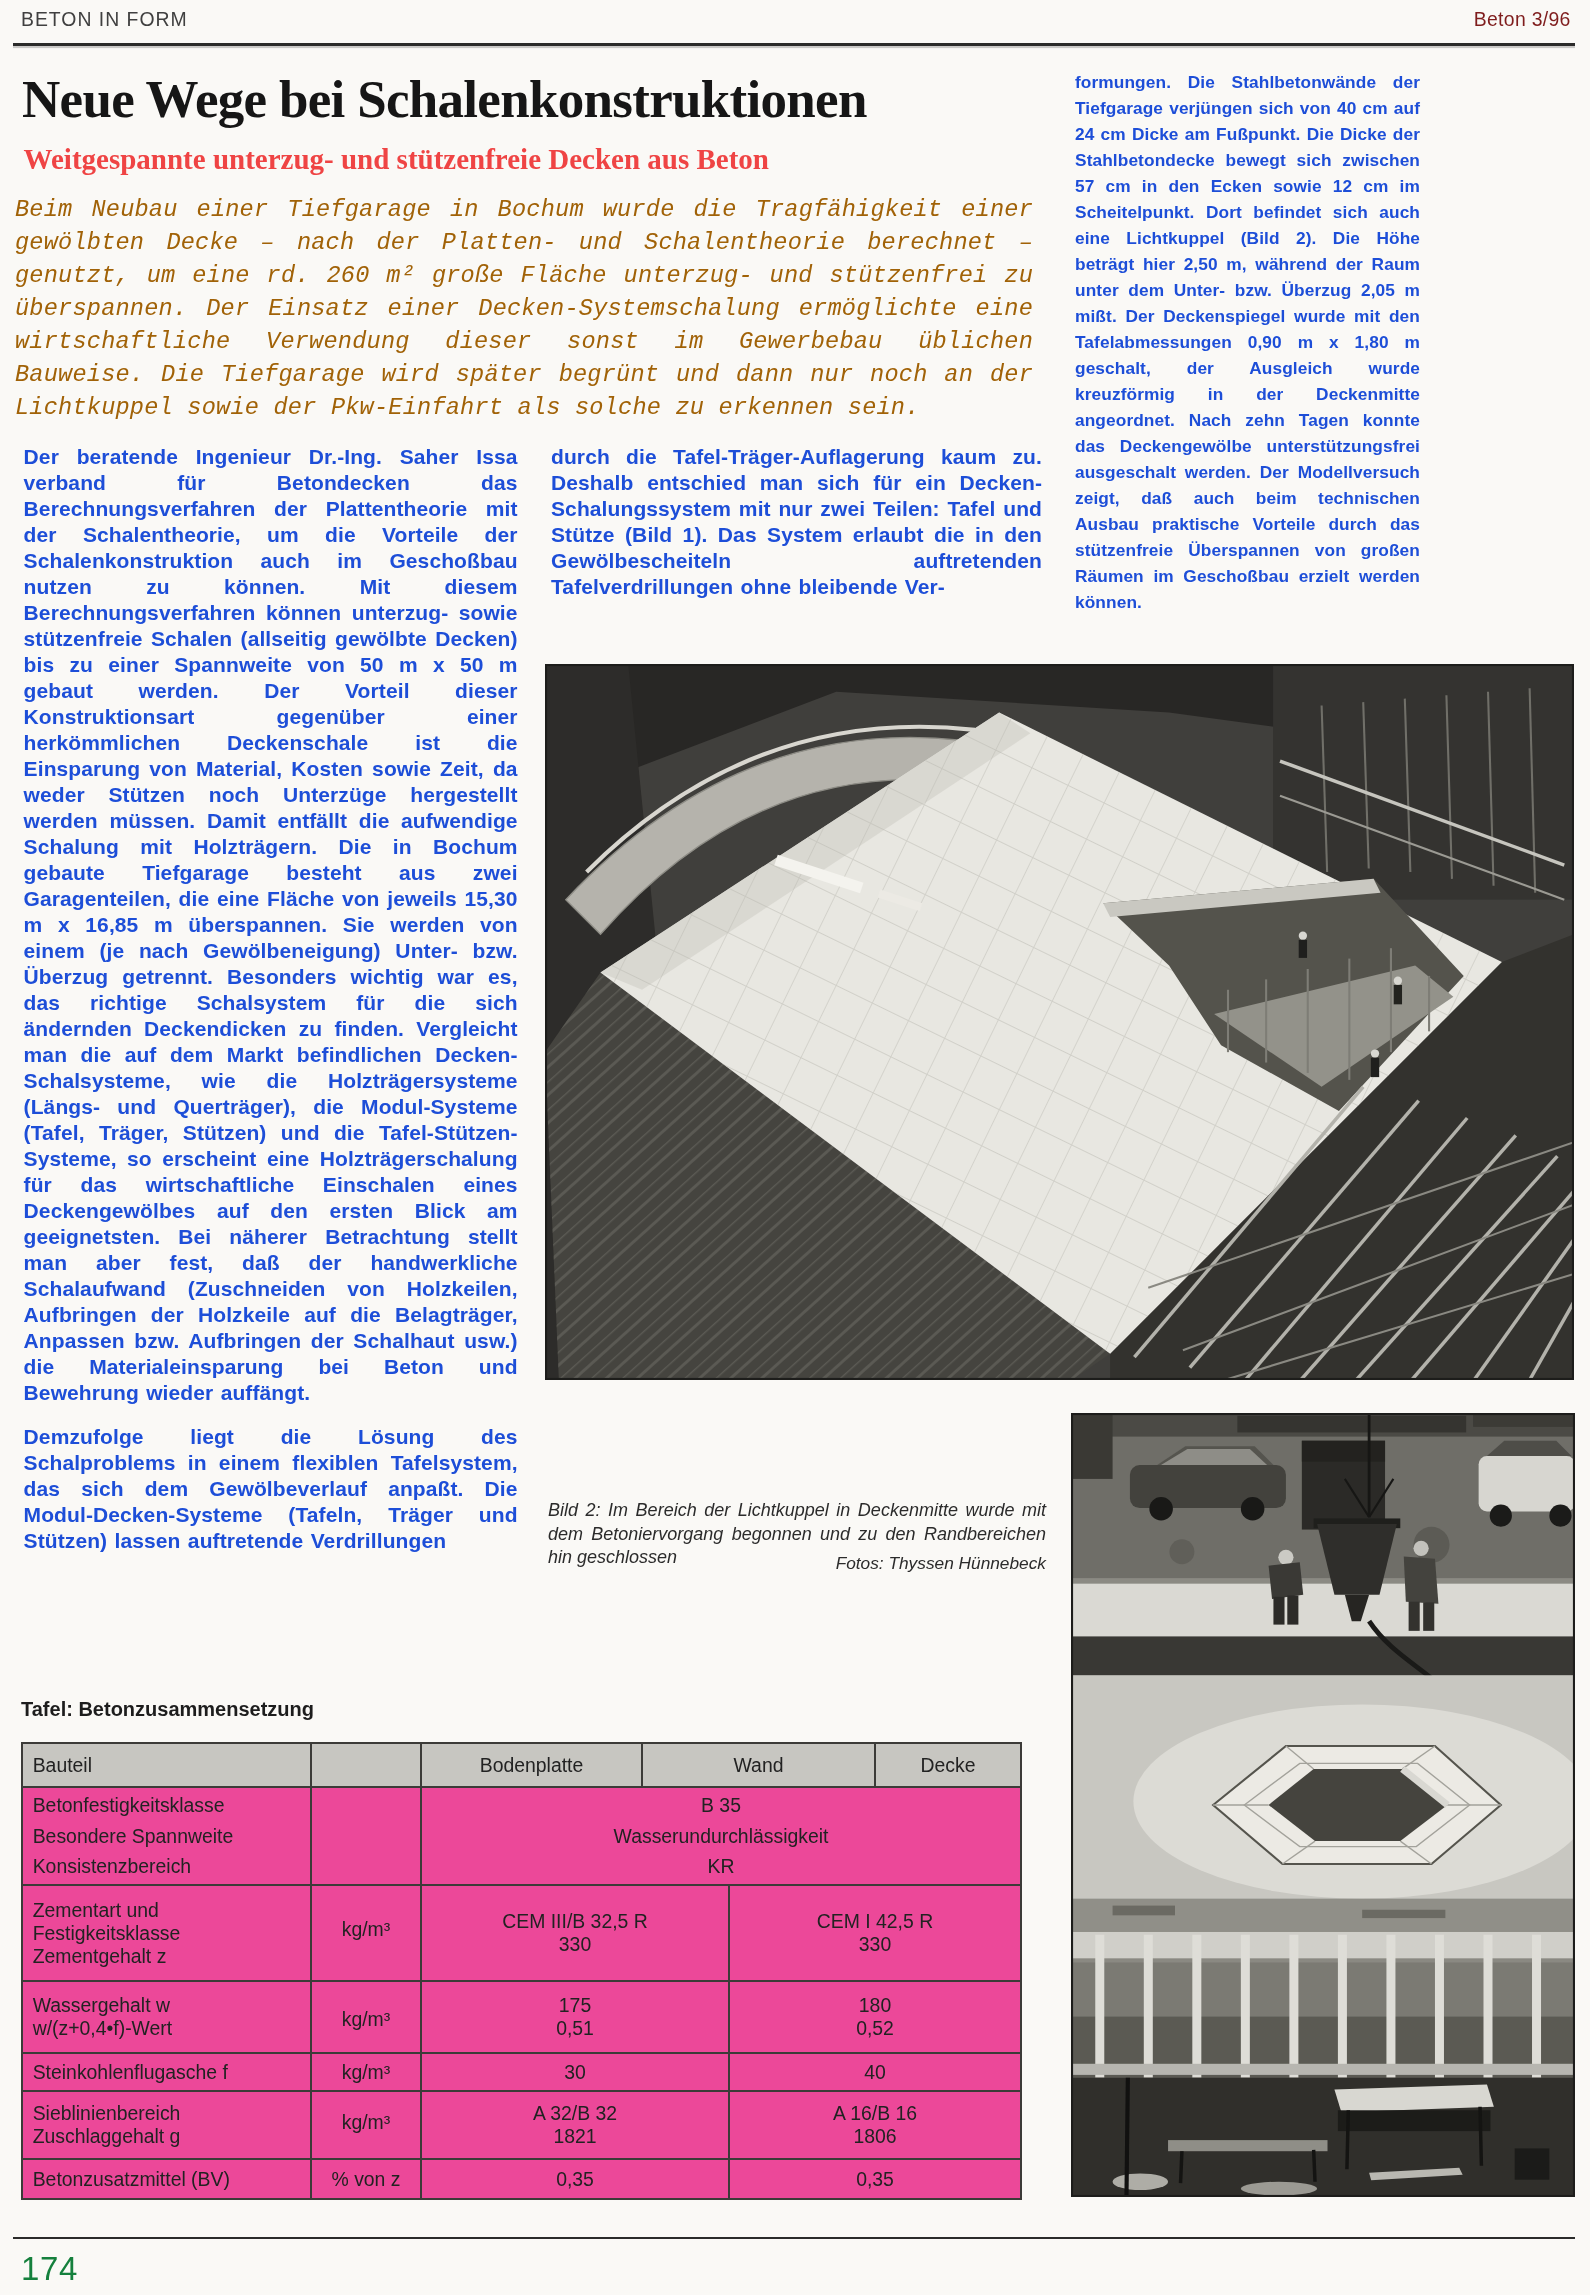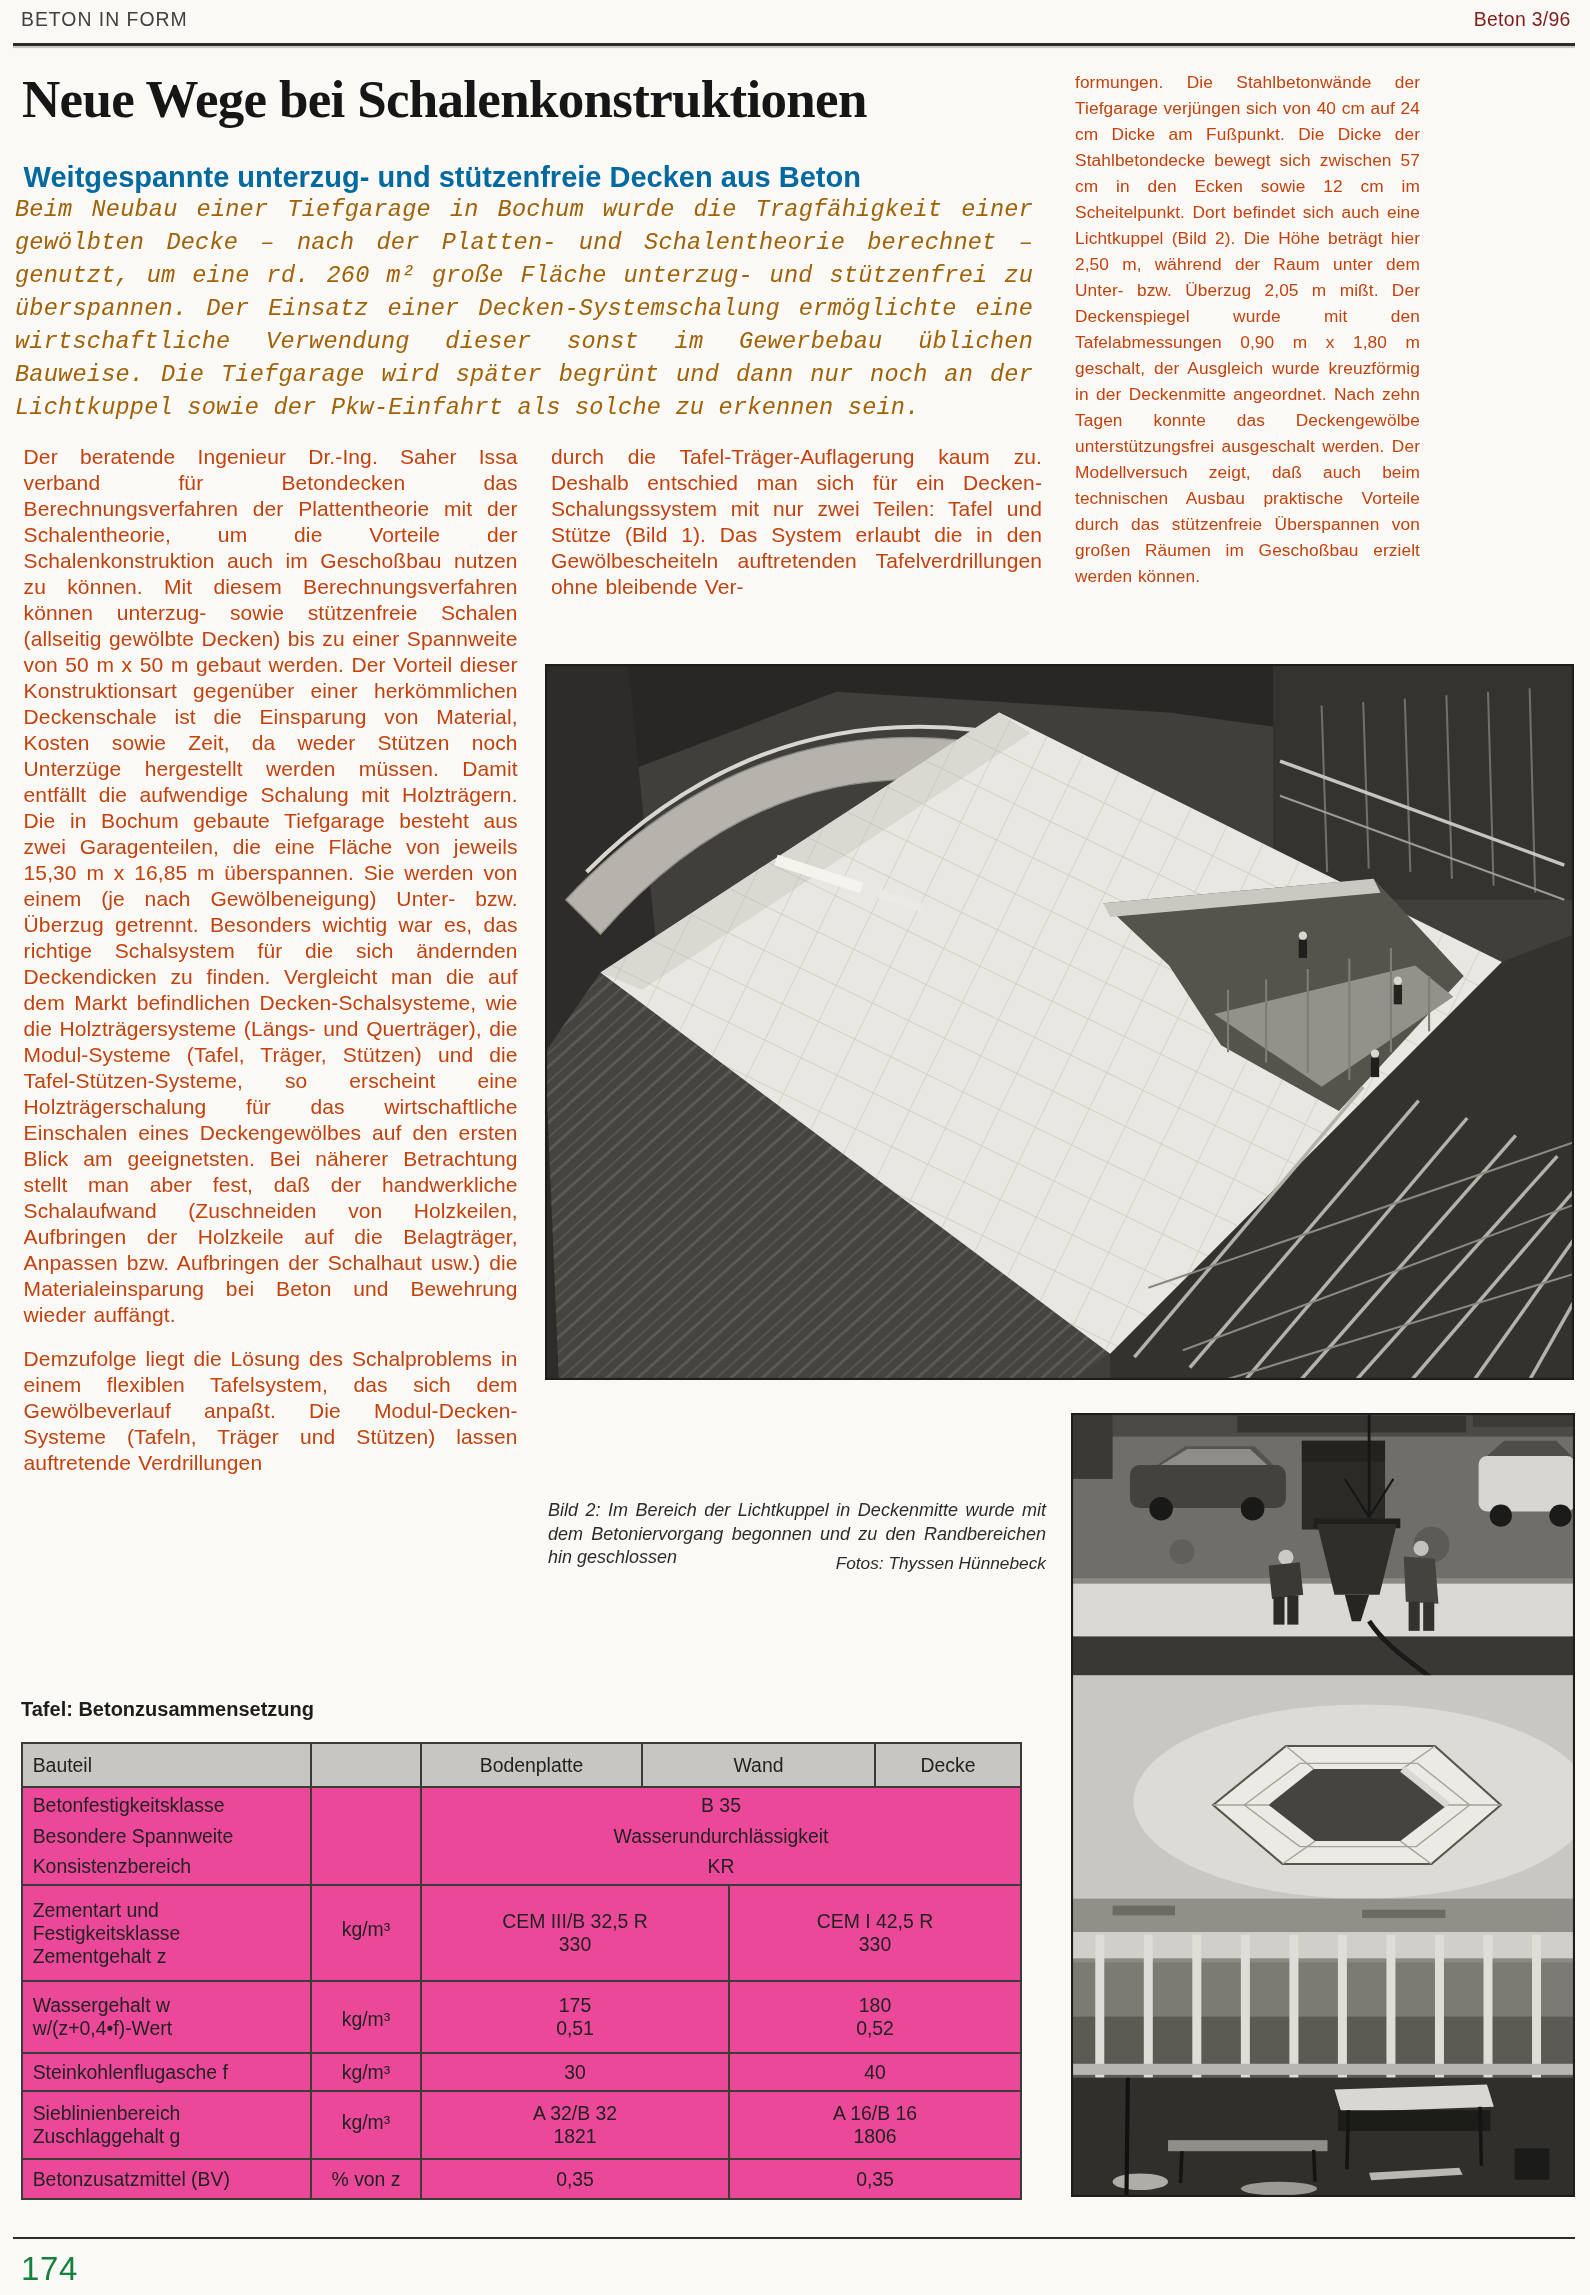--- a/index.html
+++ b/index.html
@@ -9,25 +9,25 @@
     font-family:"Liberation Sans", sans-serif;
     overflow:hidden;
   }
   .abs{position:absolute;}
   
   #journal-name{left:21px; top:8.3px; font-size:19.4px; letter-spacing:1px; color:#404040;}
   #issue-label{top:8.3px; right:19.4px; font-size:19.4px; letter-spacing:0.3px; color:#7f1d1d;}
   #header-rule{left:12.5px; top:43px; width:1562px; height:2.8px; background:#2b2b2a; box-shadow:0 2.1px 0 rgba(60,60,60,.25);}
   
   #article-title{left:22px; top:69px; font-family:"Liberation Serif", serif; font-weight:bold; font-size:53px; letter-spacing:-0.7px; color:#161616;}
-  #article-subtitle{left:23.6px; top:161px; font-family:Liberation Sans, sans-serif; font-weight:bold; font-size:29px; color:#0369a1;}
+  #article-subtitle{left:23.6px; top:143px; font-family:Liberation Serif, serif; font-weight:bold; font-size:29px; color:#ef4444;}
   
   #lead{left:15px; top:193px; width:1018px; font-size:23.6px; font-style:italic; line-height:33px; text-align:justify; letter-spacing:0.2px; color:#a16207;font-family:Liberation Mono, monospace;}
   
-  .bodytext{font-size:21px; line-height:26px; text-align:justify; letter-spacing:0.1px; word-spacing:1.4px; color:#c2410c;}
+  .bodytext{font-size:21px; line-height:26px; text-align:justify; letter-spacing:0.1px; word-spacing:1.4px; color:#1d4ed8;font-weight:bold;}
   #col1{left:23.6px; top:444px; width:494px;}
   #col1 .para + .para{margin-top:18px;}
   #col2{left:551px; top:444px; width:491px;}
   #col3{left:1075px; top:69px; width:345px; font-size:17.3px; line-height:26px; word-spacing:0.7px;}
   
   #photo1{left:545px; top:664px; width:1029px; height:716px;}
   #photo2{left:1071px; top:1413px; width:504px; height:784px;}
   
   .caption{font-size:18px; font-style:italic; line-height:23.6px; color:#2b2b2b; text-align:justify;}
   #caption1{left:548px; top:1416px; width:498px;}

